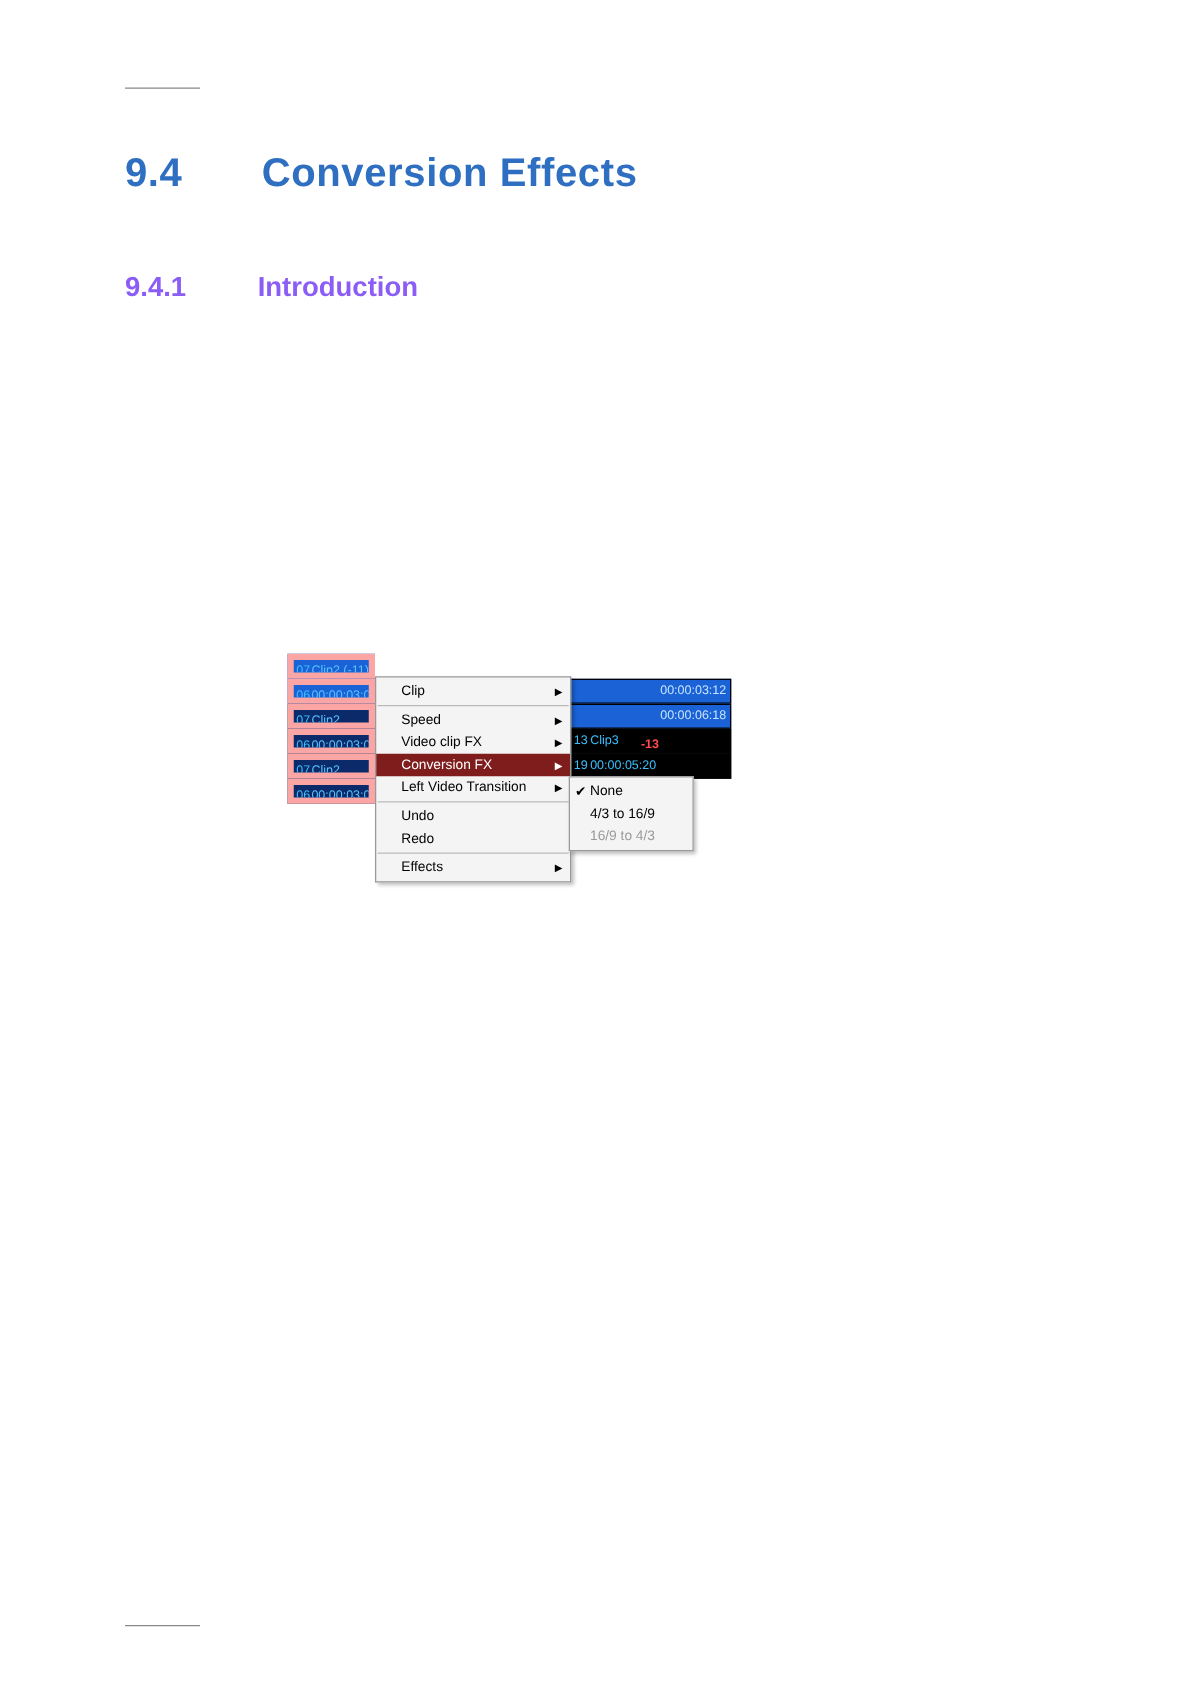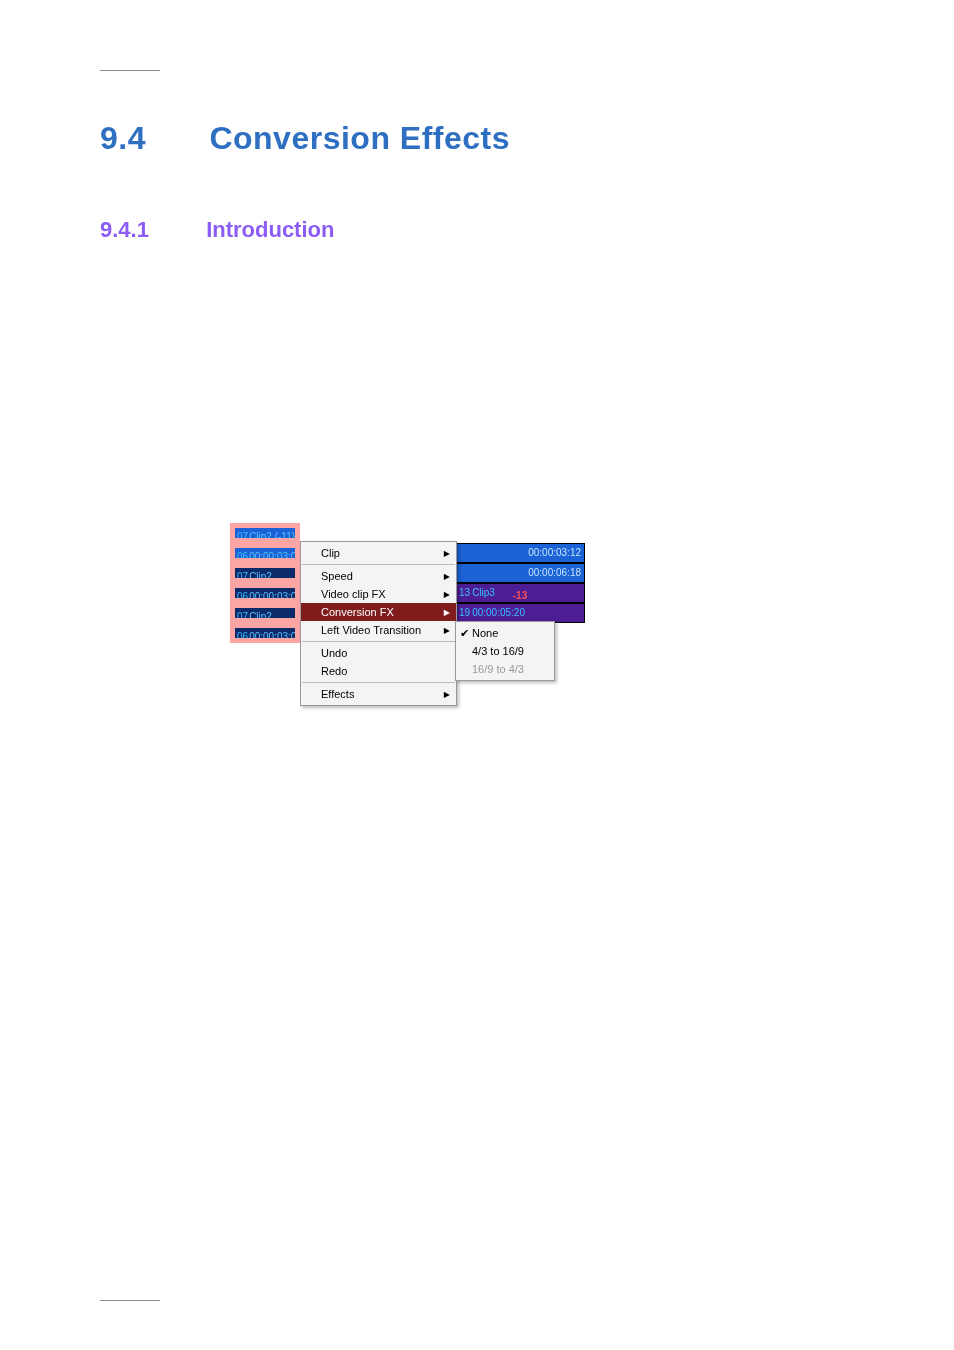--- a/index.html
+++ b/index.html
@@ -114,21 +114,21 @@
   .right-col {
     position: absolute;
     left: 225px; top: 0;
     width: 130px;
     margin-top: 20px;
   }
   .right-cell {
     height: 20px;
     box-sizing: border-box;
     border: 1px solid #000;
-    background: #4c1d95;
+    background: #000000;
     color: #3ac0ff;
     text-align: right;
     padding: 1px 3px;
     font-size: 10px;
     line-height: 16px;
   }
   .right-cell.sel {
     background: #1a62d6;
     color: #c7e4ff;
   }

